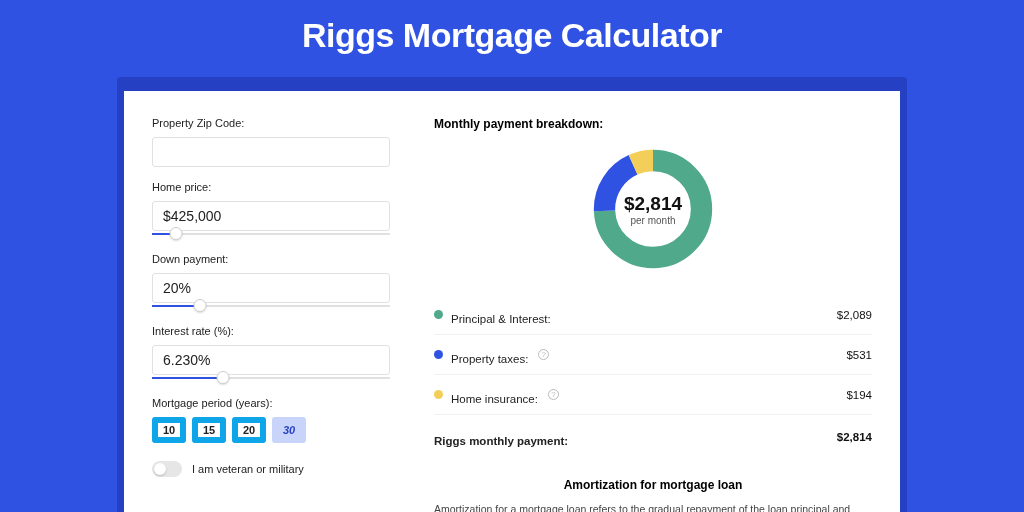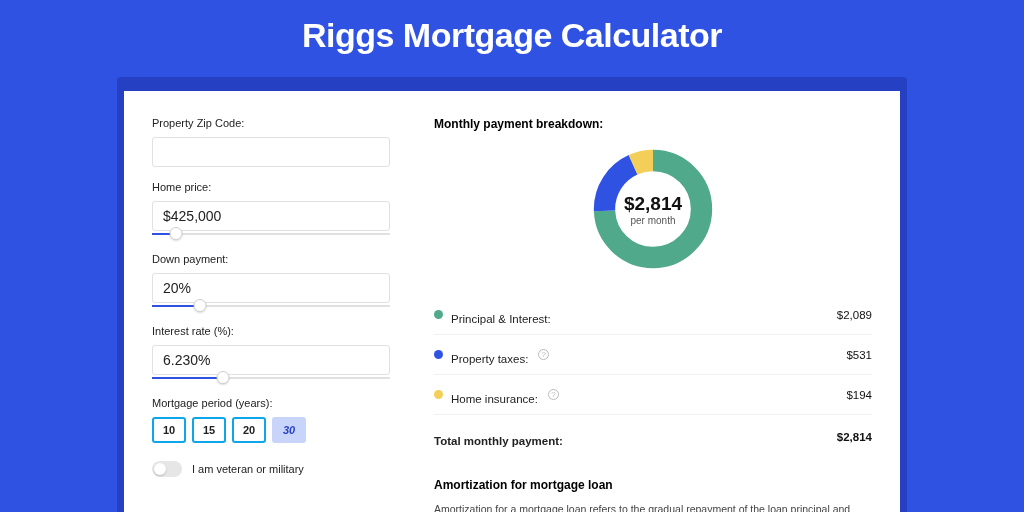--- a/index.html
+++ b/index.html
@@ -61,21 +61,21 @@
   }
   .slider-thumb {
     position: absolute; top: -2px; width: 13px; height: 13px;
     background: #fff; border: 1px solid #d0d0d0; border-radius: 50%;
     box-shadow: 0 1px 2px rgba(0,0,0,0.15);
     transform: translateX(-50%);
   }
   .period-buttons { display: flex; gap: 6px; }
   .period-btn {
     width: 34px; height: 26px;
-    border: 2px solid #0ea5e9;
+    border: 6px solid #0ea5e9;
     background: #fff;
     font-size: 11px; font-weight: 600;
     border-radius: 3px;
     display: flex; align-items: center; justify-content: center;
     color: #222;
   }
   .period-btn.active { background: #c9d4fb; border-color: #c9d4fb; color: #2640c4; font-style: italic; }
   .toggle-row { display: flex; align-items: center; gap: 10px; margin-top: 18px; }
   .toggle {
     width: 30px; height: 16px; background: #e6e6e6; border-radius: 10px;
@@ -109,21 +109,21 @@
   .bd-label { color: #222; margin-top: 9px; }
   .info-icon {
     width: 11px; height: 11px; border-radius: 50%;
     border: 1px solid #bbb; color: #bbb; font-size: 8px;
     display: inline-flex; align-items: center; justify-content: center;
     margin-left: 2px;
   }
   .bd-val { color: #111; }
   .bd-total { font-weight: 700; border-bottom: none; padding-top: 11px; }
   .amort-block { margin-top: 22px; }
-  .amort-title { font-size: 12px; font-weight: 700; margin-bottom: 10px; }
+  .amort-title { font-size: 12px; font-weight: 700; margin-bottom: 10px; text-align: center; }
   .amort-text { font-size: 10.5px; color: #444; line-height: 1.5; }
 </style>
 </head>
 <body>
 
 <h1 class="page-title">Riggs Mortgage Calculator</h1>
 
 <div class="card-shadow">
 <div class="card">
 
@@ -221,21 +221,21 @@
               <span class="dot" style="background: rgb(243, 207, 90);"></span>
               <span class="bd-label">Home insurance:</span>
               <span class="info-icon">?</span>
             </div>
             <span class="bd-val">$194</span>
           </div>
         </div>
 
     <div class="bd-row bd-total">
       <div class="bd-left">
-            <span class="bd-label">Total monthly payment:</span>
+            <span class="bd-label">Riggs monthly payment:</span>
           </div>
       <span class="bd-val">$2,814</span>
     </div>
 
     <div class="amort-block">
       <div class="amort-title">Amortization for mortgage loan</div>
       <div class="amort-text">Amortization for a mortgage loan refers to the gradual repayment of the loan principal and interest over a specified</div>
     </div>
   </div>
 

